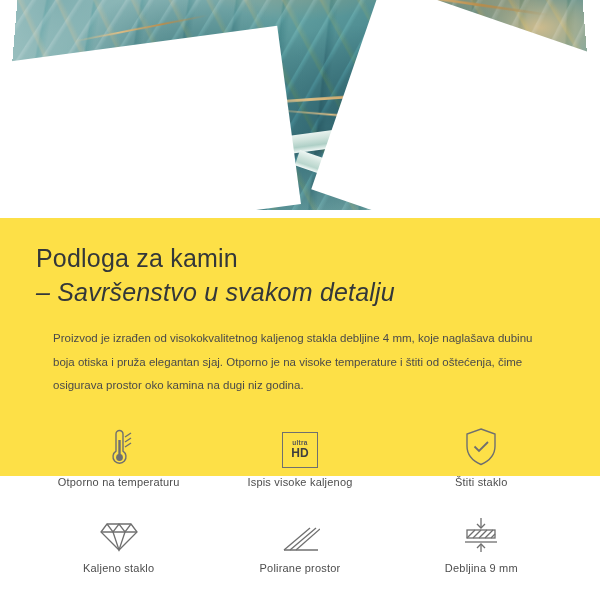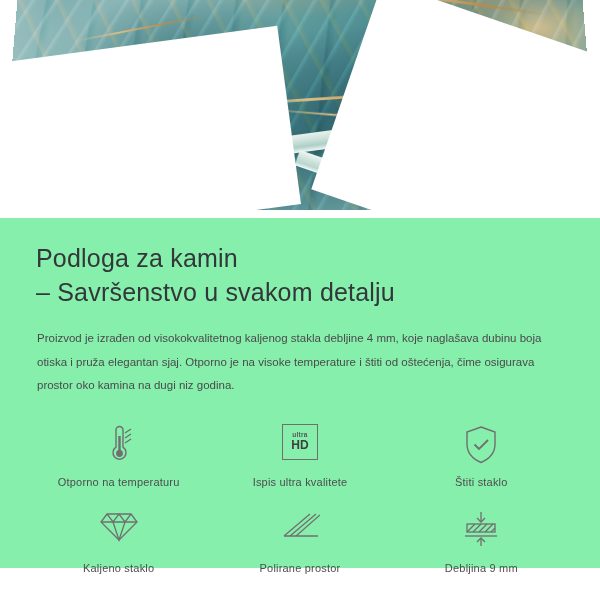--- a/index.html
+++ b/index.html
@@ -11,22 +11,22 @@
     height: 600px;
     background: #ffffff;
     font-family: "Liberation Sans", sans-serif;
     color: #3b3b3b;
     overflow: hidden;
   }
 
   .page {
     position: relative;
     width: 600px;
-    height: 568px;
-    background: #86efac;
+    height: 476px;
+    background: #fde047;
   }
 
   
   .hero {
     position: relative;
     width: 600px;
     height: 218px;
     overflow: hidden;
     background: #ffffff;
   }
@@ -139,46 +139,46 @@
     padding: 24px 36px 0 36px;
   }
   .headline {
     font-size: 25px;
     line-height: 1.34;
     font-weight: 400;
     color: #33373a;
     margin: 0 0 18px 0;
     letter-spacing: 0.2px;
   }
-  .headline .l2 { display: block; }
+  .headline .l2 { display: block; font-style: italic; }
   .body-copy {
     font-size: 11.5px;
     line-height: 2.05;
     color: #4a4a4a;
-    margin: 1px;
+    margin: 17px;
     max-width: 530px;
   }
 
   
   .features {
     margin-top: 26px;
     padding: 0 28px;
     display: grid;
     grid-template-columns: repeat(3, 1fr);
     grid-row-gap: 22px;
     justify-items: center;
   }
   .feature {
     width: 170px;
     text-align: center;
   }
   .feature-icon {
     height: 44px;
     display: flex;
-    align-items: flex-start;
+    align-items: flex-end;
     justify-content: center;
     margin-bottom: 8px;
   }
   .feature-label {
     font-size: 11px;
     color: #4d4d4d;
     letter-spacing: 0.2px;
   }
   .ultrahd {
     width: 34px;
@@ -237,21 +237,21 @@
       <div class="feature-label">Otporno na temperaturu</div>
     </div>
 
     <div class="feature">
       <div class="feature-icon">
         <div class="ultrahd">
           <span class="u1">ultra</span>
           <span class="u2">HD</span>
         </div>
       </div>
-      <div class="feature-label">Ispis ultra kvalitete</div>
+      <div class="feature-label">Ispis visoke kaljenog</div>
     </div>
 
     <div class="feature">
       <div class="feature-icon">
         <svg width="38" height="42" viewBox="0 0 38 42" fill="none" stroke="#6f6f6f" stroke-width="1.4">
           <path d="M19 3 L33 8 v12c0 10-7 15.5-14 18.5C12 35.5 5 30 5 20V8L19 3z"></path>
           <path d="M12.5 20.5 l4.5 4.5 9-9" stroke-width="1.8"></path>
         </svg>
       </div>
       <div class="feature-label">Štiti staklo</div>

